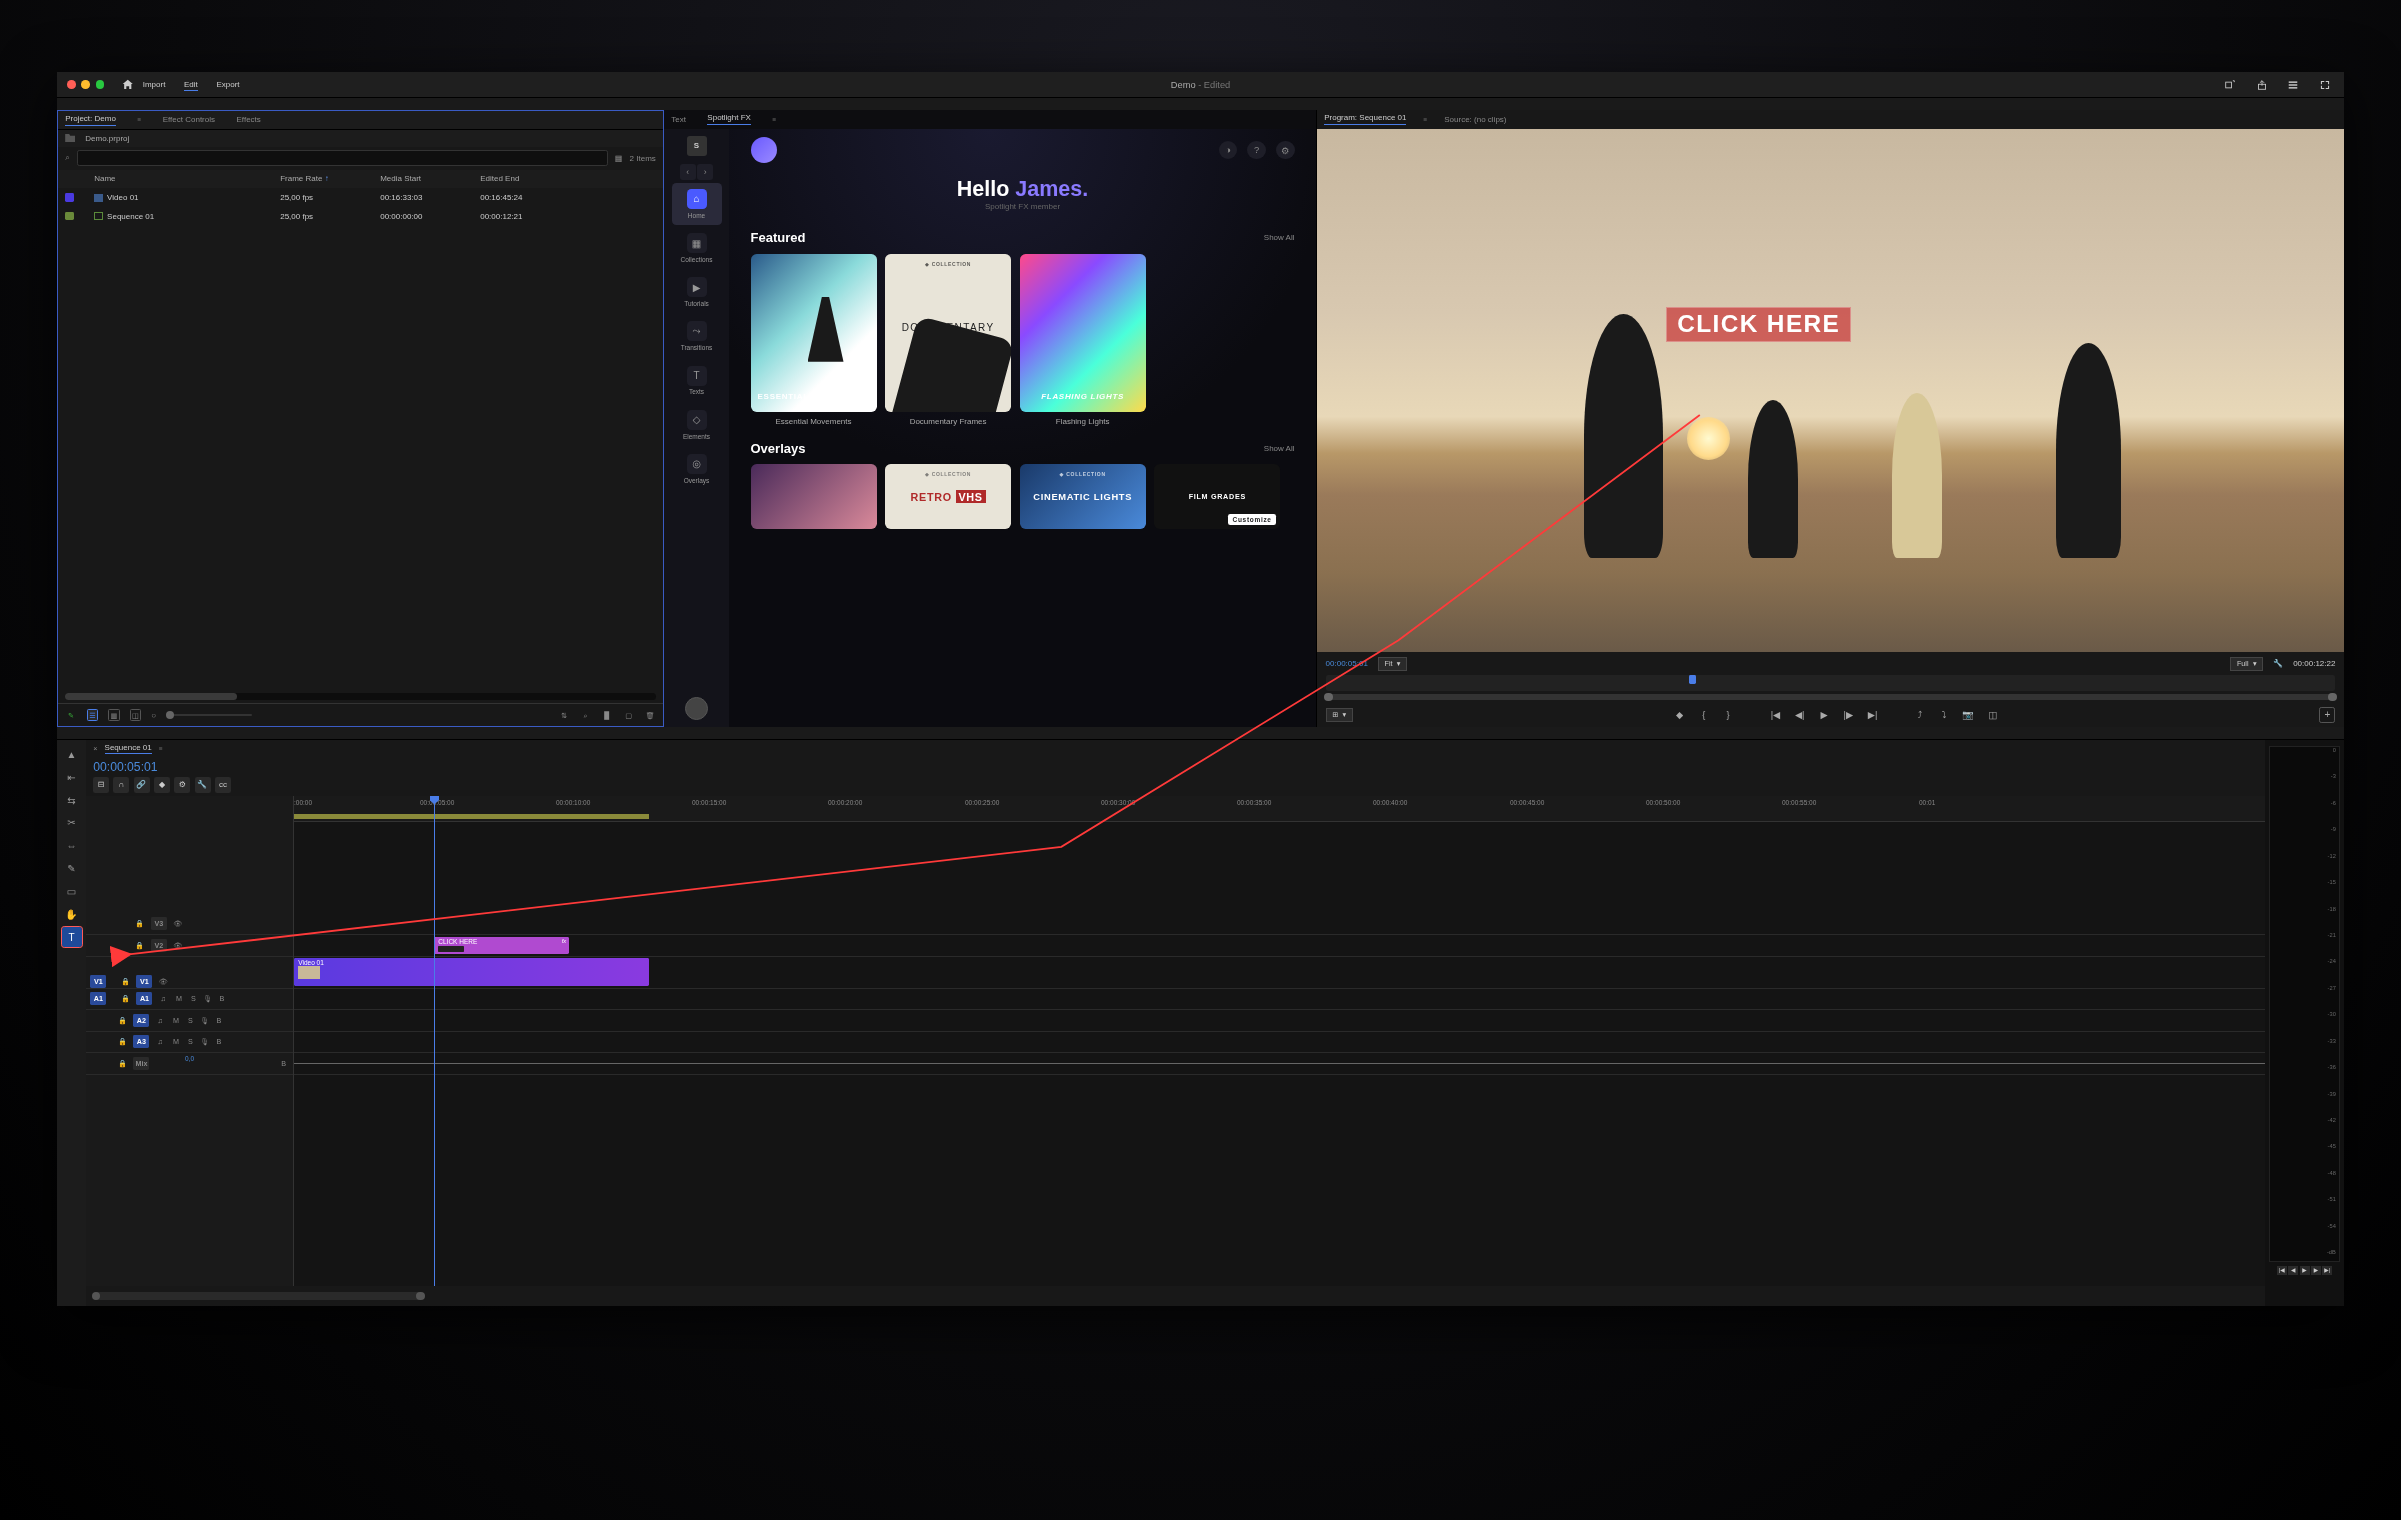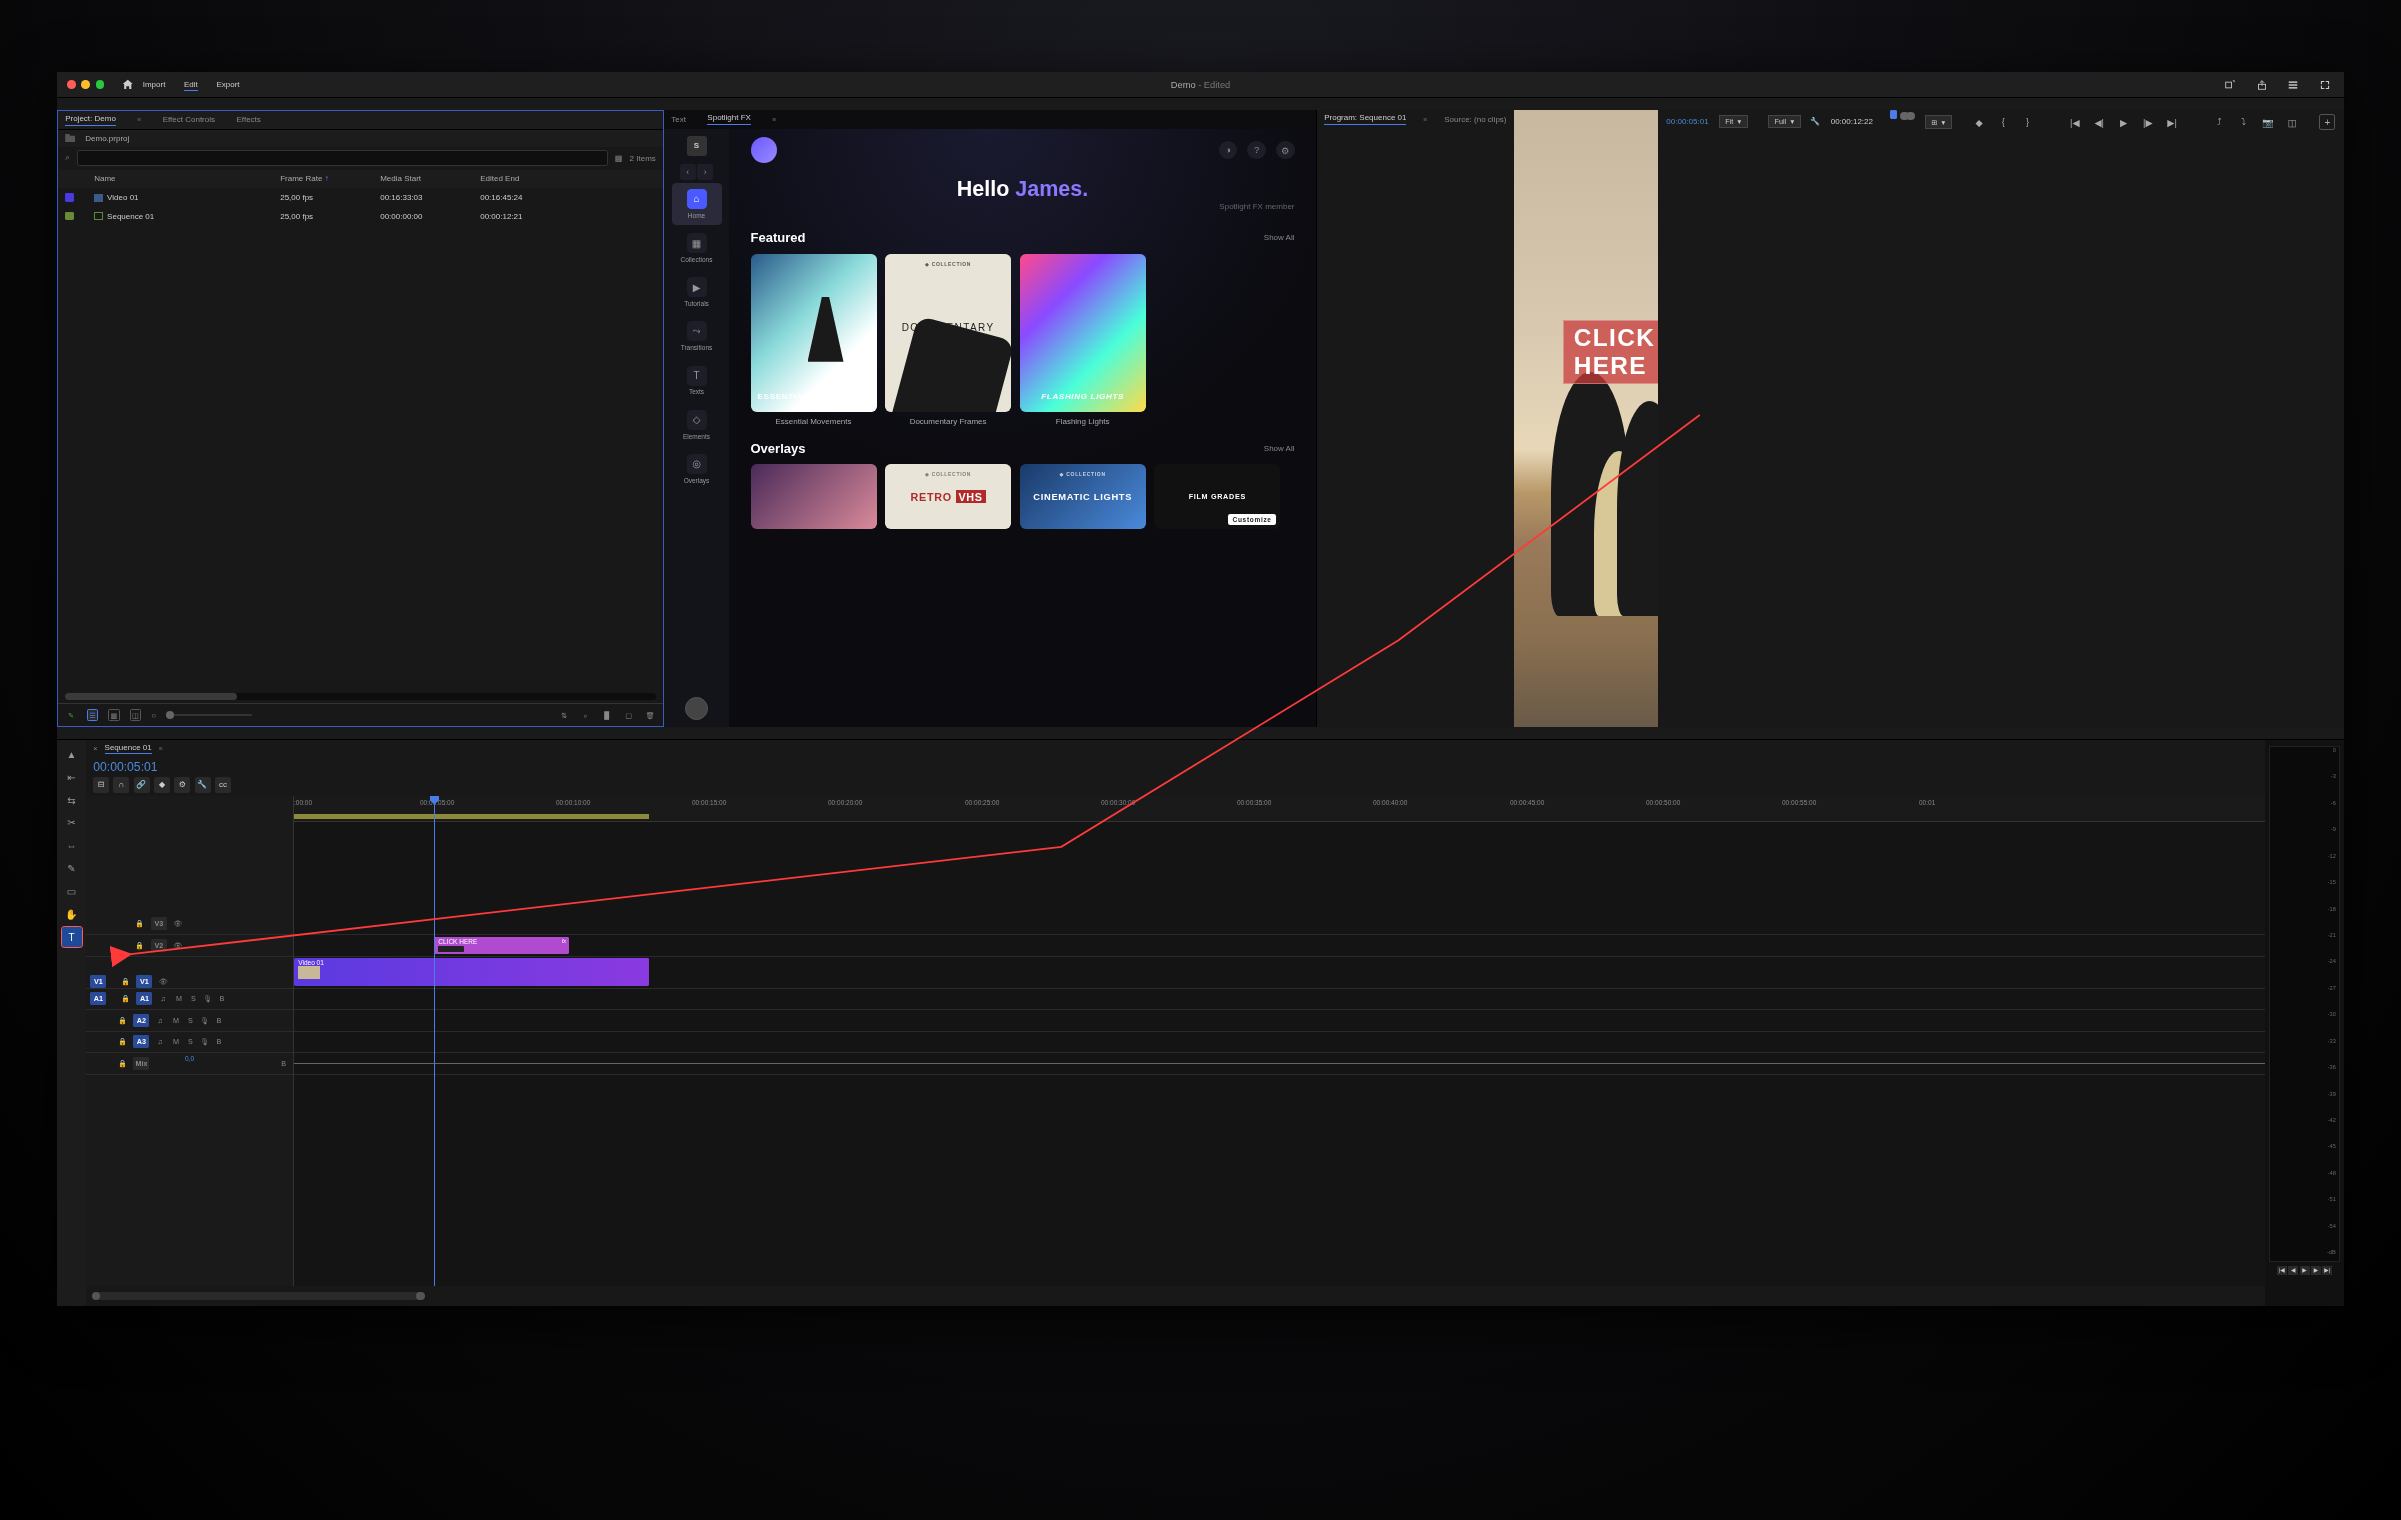--- a/index.html
+++ b/index.html
@@ -55,42 +55,42 @@
 .s-side .sp { flex: 1; }
 .s-avatar { width: 23px; height: 23px; border-radius: 50%; background: #444; border: 1.4px solid #555; }
 .s-main { flex: 1; padding: 8.6px 21.5px; overflow: hidden; }
 .s-head { display: flex; align-items: center; gap: 10px; margin-bottom: 14.3px; }
 .s-head .sp { flex: 1; }
 .s-head .s-hicon { width: 18.6px; height: 18.6px; border-radius: 50%; background: #1e1e28; display: flex; align-items: center; justify-content: center; cursor: pointer; font-size: 9.3px; color: #888; }
 .s-head .s-user { width: 26px; height: 26px; border-radius: 50%; background: linear-gradient(135deg, #6a5aff, #9a8aff); }
 .s-hello { text-align: center; margin-bottom: 18.6px; }
 .s-hello h1 { font-size: 21.5px; font-weight: 700; color: #fff; }
 .s-hello h1 .s-name { color: #8a7aff; }
-.s-hello .s-memb { font-size: 8px; color: #666; text-align: right; }
+.s-hello .s-memb { font-size: 8px; color: #666; }
 .s-section-head { display: flex; align-items: center; margin-bottom: 8.6px; }
 .s-section-head h2 { font-size: 13px; font-weight: 700; color: #fff; }
 .s-section-head .s-show { margin-left: auto; font-size: 8px; color: #888; cursor: pointer; }
 .s-grid { display: flex; gap: 8.6px; margin-bottom: 14.3px; }
 .s-card { width: 126px; display: flex; flex-direction: column; align-items: center; gap: 5.7px; cursor: pointer; }
 .s-thumb { width: 126px; height: 158px; border-radius: 5.7px; position: relative; overflow: hidden; display: flex; flex-direction: column; align-items: center; justify-content: center; font-size: 9.3px; font-weight: 800; color: #fff; text-align: center; letter-spacing: 0.7px; }
 .s-th1 { background: linear-gradient(135deg, #2a5a8a, #8adada 40%, #fff 70%); }
 .s-th1::after { content: ""; position: absolute; width: 36px; height: 65px; background: #1a1a1a; top: 43px; left: 57px; clip-path: polygon(40% 0, 60% 0, 100% 100%, 0 100%); }
 .s-th2 { background: #e8e4d8; color: #222; }
 .s-th2 .film { position: absolute; width: 100px; height: 143px; background: #1a1a1a; transform: rotate(15deg); bottom: -57px; border-radius: 14.3px; }
 .s-th3 { background: linear-gradient(135deg, #ff4a8a, #8a4aff 30%, #4affda, #ffda4a); }
 .s-th4 { background: linear-gradient(135deg, #2a1a3a, #4a2a5a); }
 .s-card-title { font-size: 8px; color: #aaa; }
 .s-grid2 .s-thumb { height: 65px; }
 .s-tht1 { background: linear-gradient(135deg, #4a2a5a, #da8a9a); }
 .s-tht2 { background: #e8e4d8; color: #b02a2a; }
 .s-tht3 { background: linear-gradient(135deg, #1a3a6a, #4a8ada); }
 .s-tht4 { background: #111; display: flex; align-items: center; justify-content: center; }
 .s-cust { position: absolute; right: 4.3px; bottom: 4.3px; background: #fff; color: #222; font-size: 6.5px; padding: 2.2px 4.3px; border-radius: 2.2px; font-weight: 600; }
 
-.program { flex: 1; background: #181818; display: flex; }
+.program { flex: 1; background: #181818; display: flex; flex-direction: column; }
 .pg-tabs { height: 18.6px; display: flex; align-items: center; padding: 0 7.2px; gap: 17px; font-size: 8px; color: #888; }
 .pg-tabs .pgt-active { color: #ccc; border-bottom: 1.4px solid #4a7de8; padding-bottom: 2.2px; }
 .pg-view { flex: 1; position: relative; background: linear-gradient(180deg, #c8b8a0 0%, #d8c8b0 35%, #e8d8b8 55%, #b89868 62%, #9a7a5a 70%, #8a7050 85%, #6a5a48 100%); overflow: hidden; }
 .pg-person { position: absolute; bottom: 18%; background: #1a1a1a; border-radius: 50% 50% 10% 10%; }
 .pg-p1 { left: 26%; width: 79px; height: 244px; } 
 .pg-p2 { left: 42%; width: 50px; height: 158px; }
 .pg-p3 { left: 56%; width: 50px; height: 165px; background: #d8c898; }
 .pg-p4 { left: 72%; width: 65px; height: 215px; }
 .pg-sun { position: absolute; left: 36%; top: 55%; width: 43px; height: 43px; background: radial-gradient(circle, #fffad0, #ffda8a 60%, transparent); border-radius: 50%; }
 .pg-click { position: absolute; left: 34%; top: 34%; background: rgba(200,60,60,0.75); color: #fff; font-size: 24.4px; font-weight: 800; padding: 2.9px 10px; letter-spacing: 1.4px; border: 0.7px solid rgba(255,255,255,0.3); }

